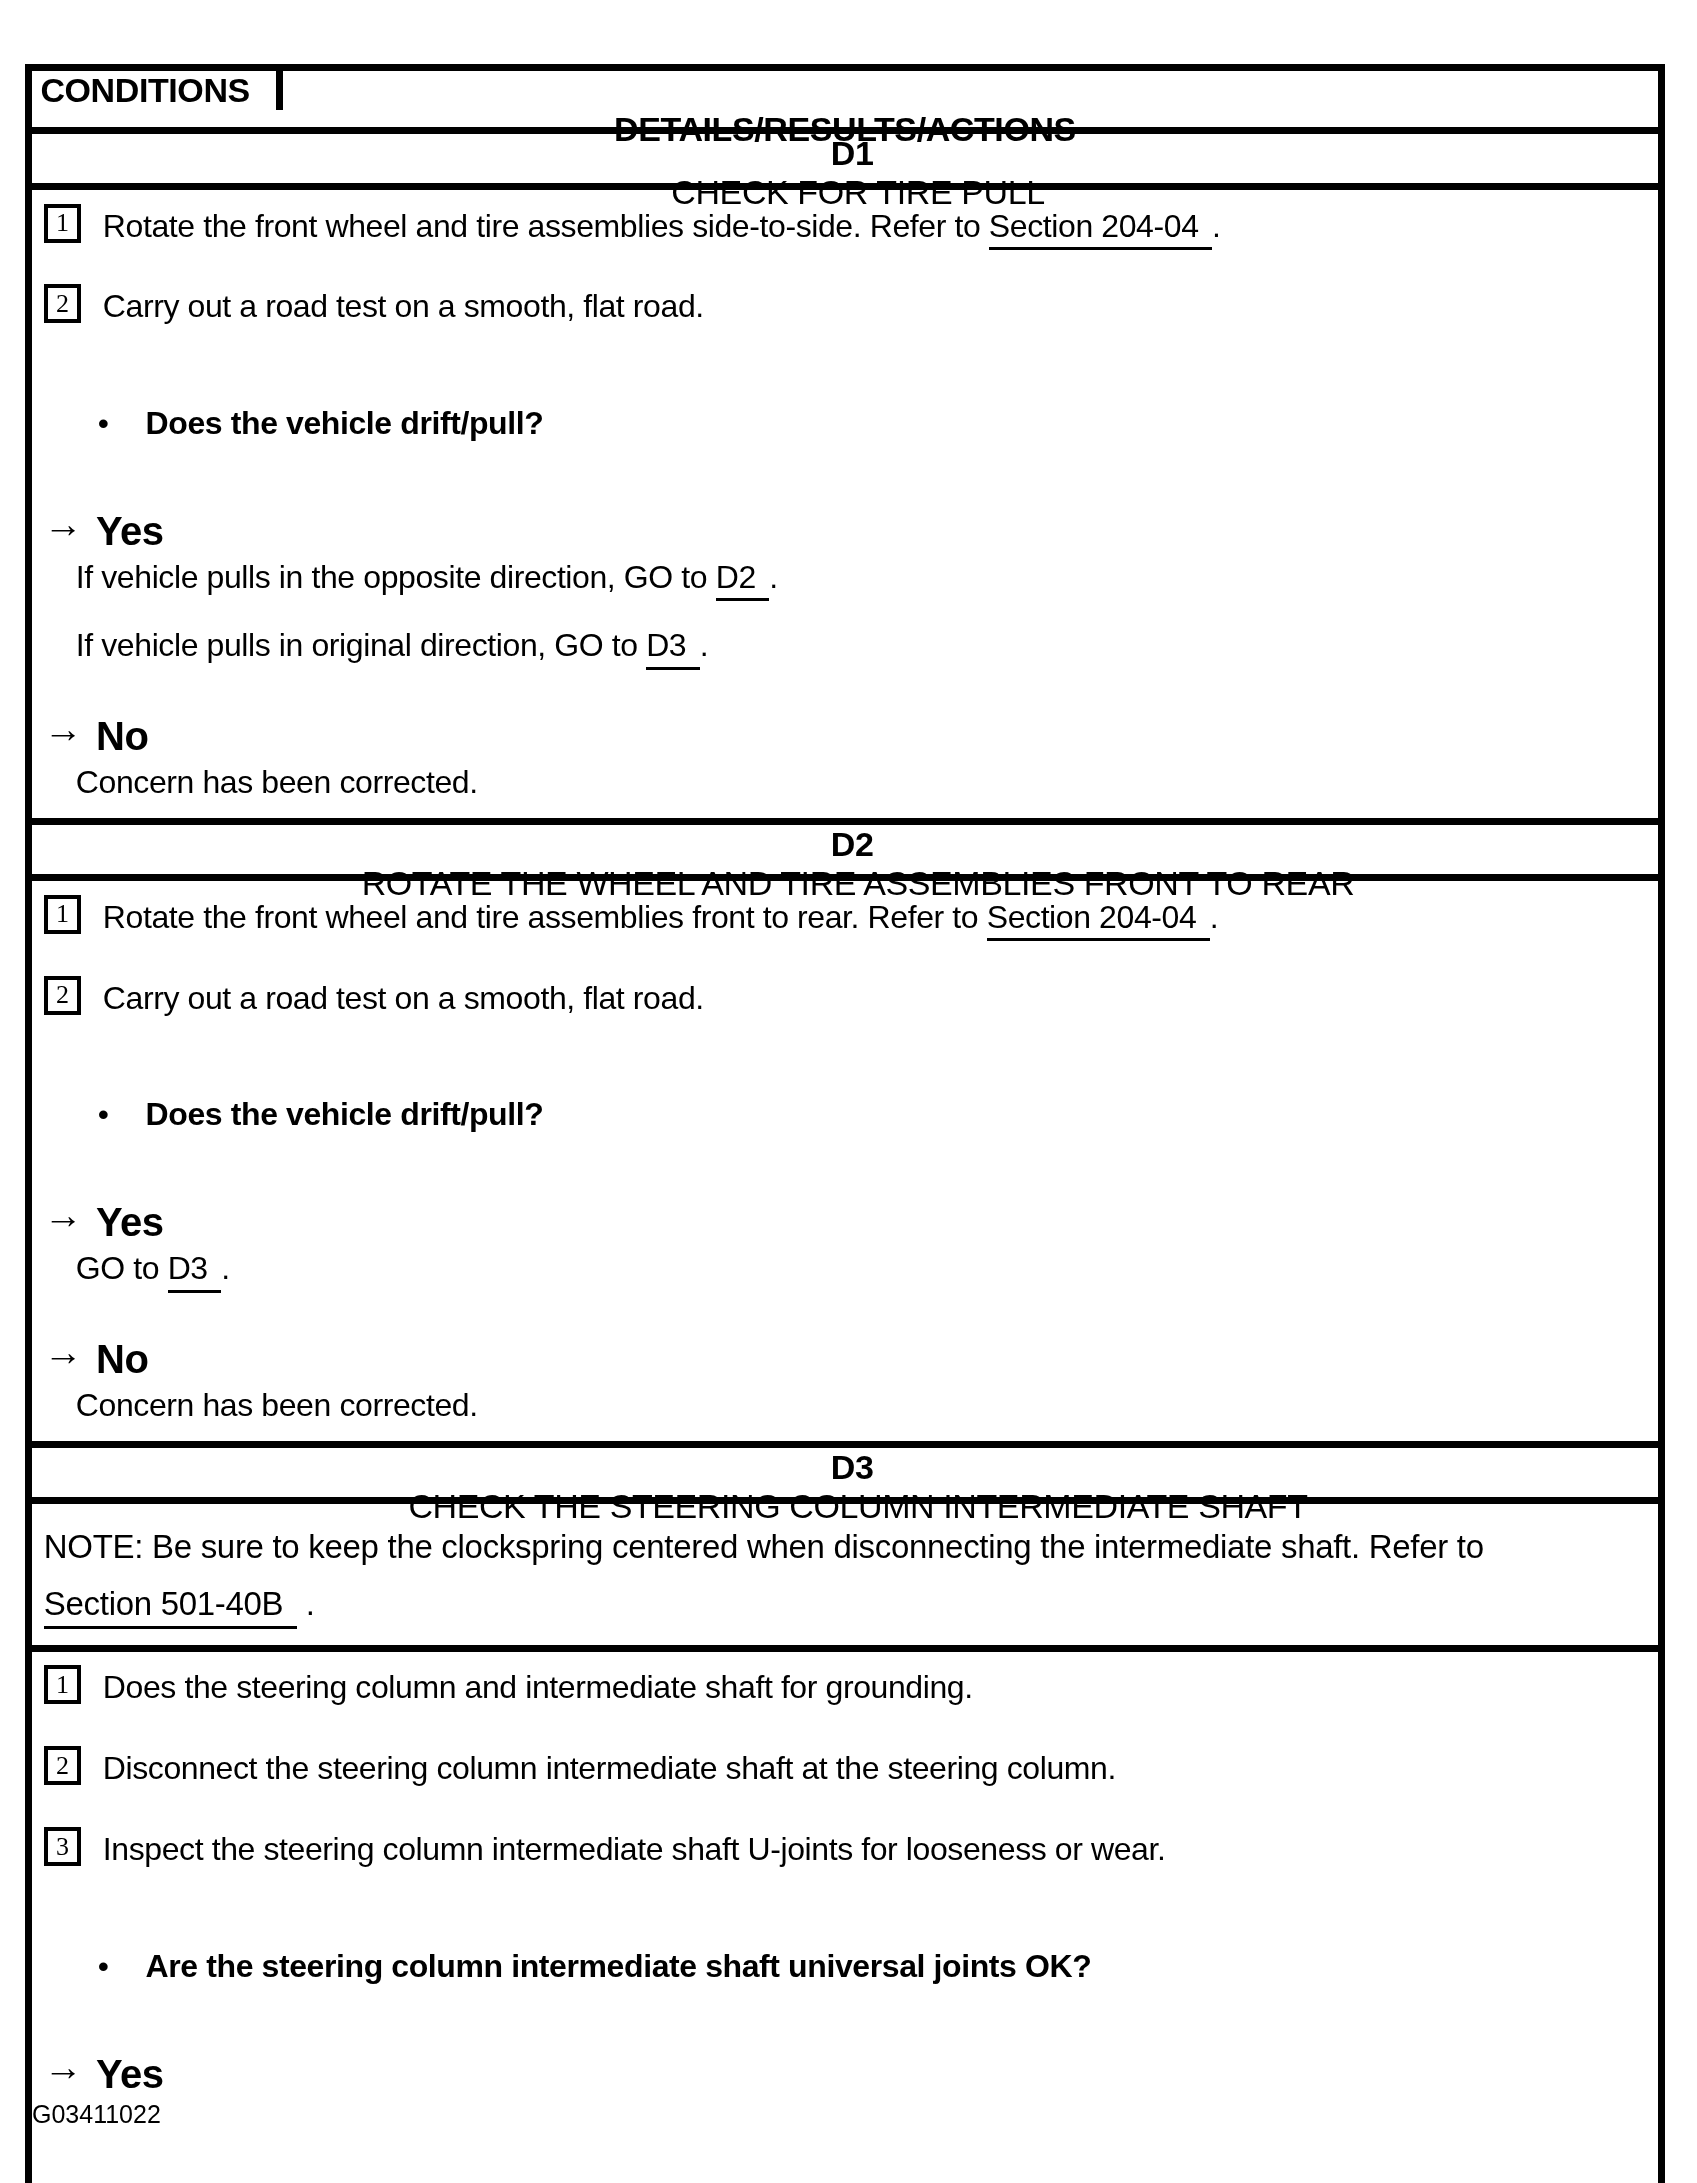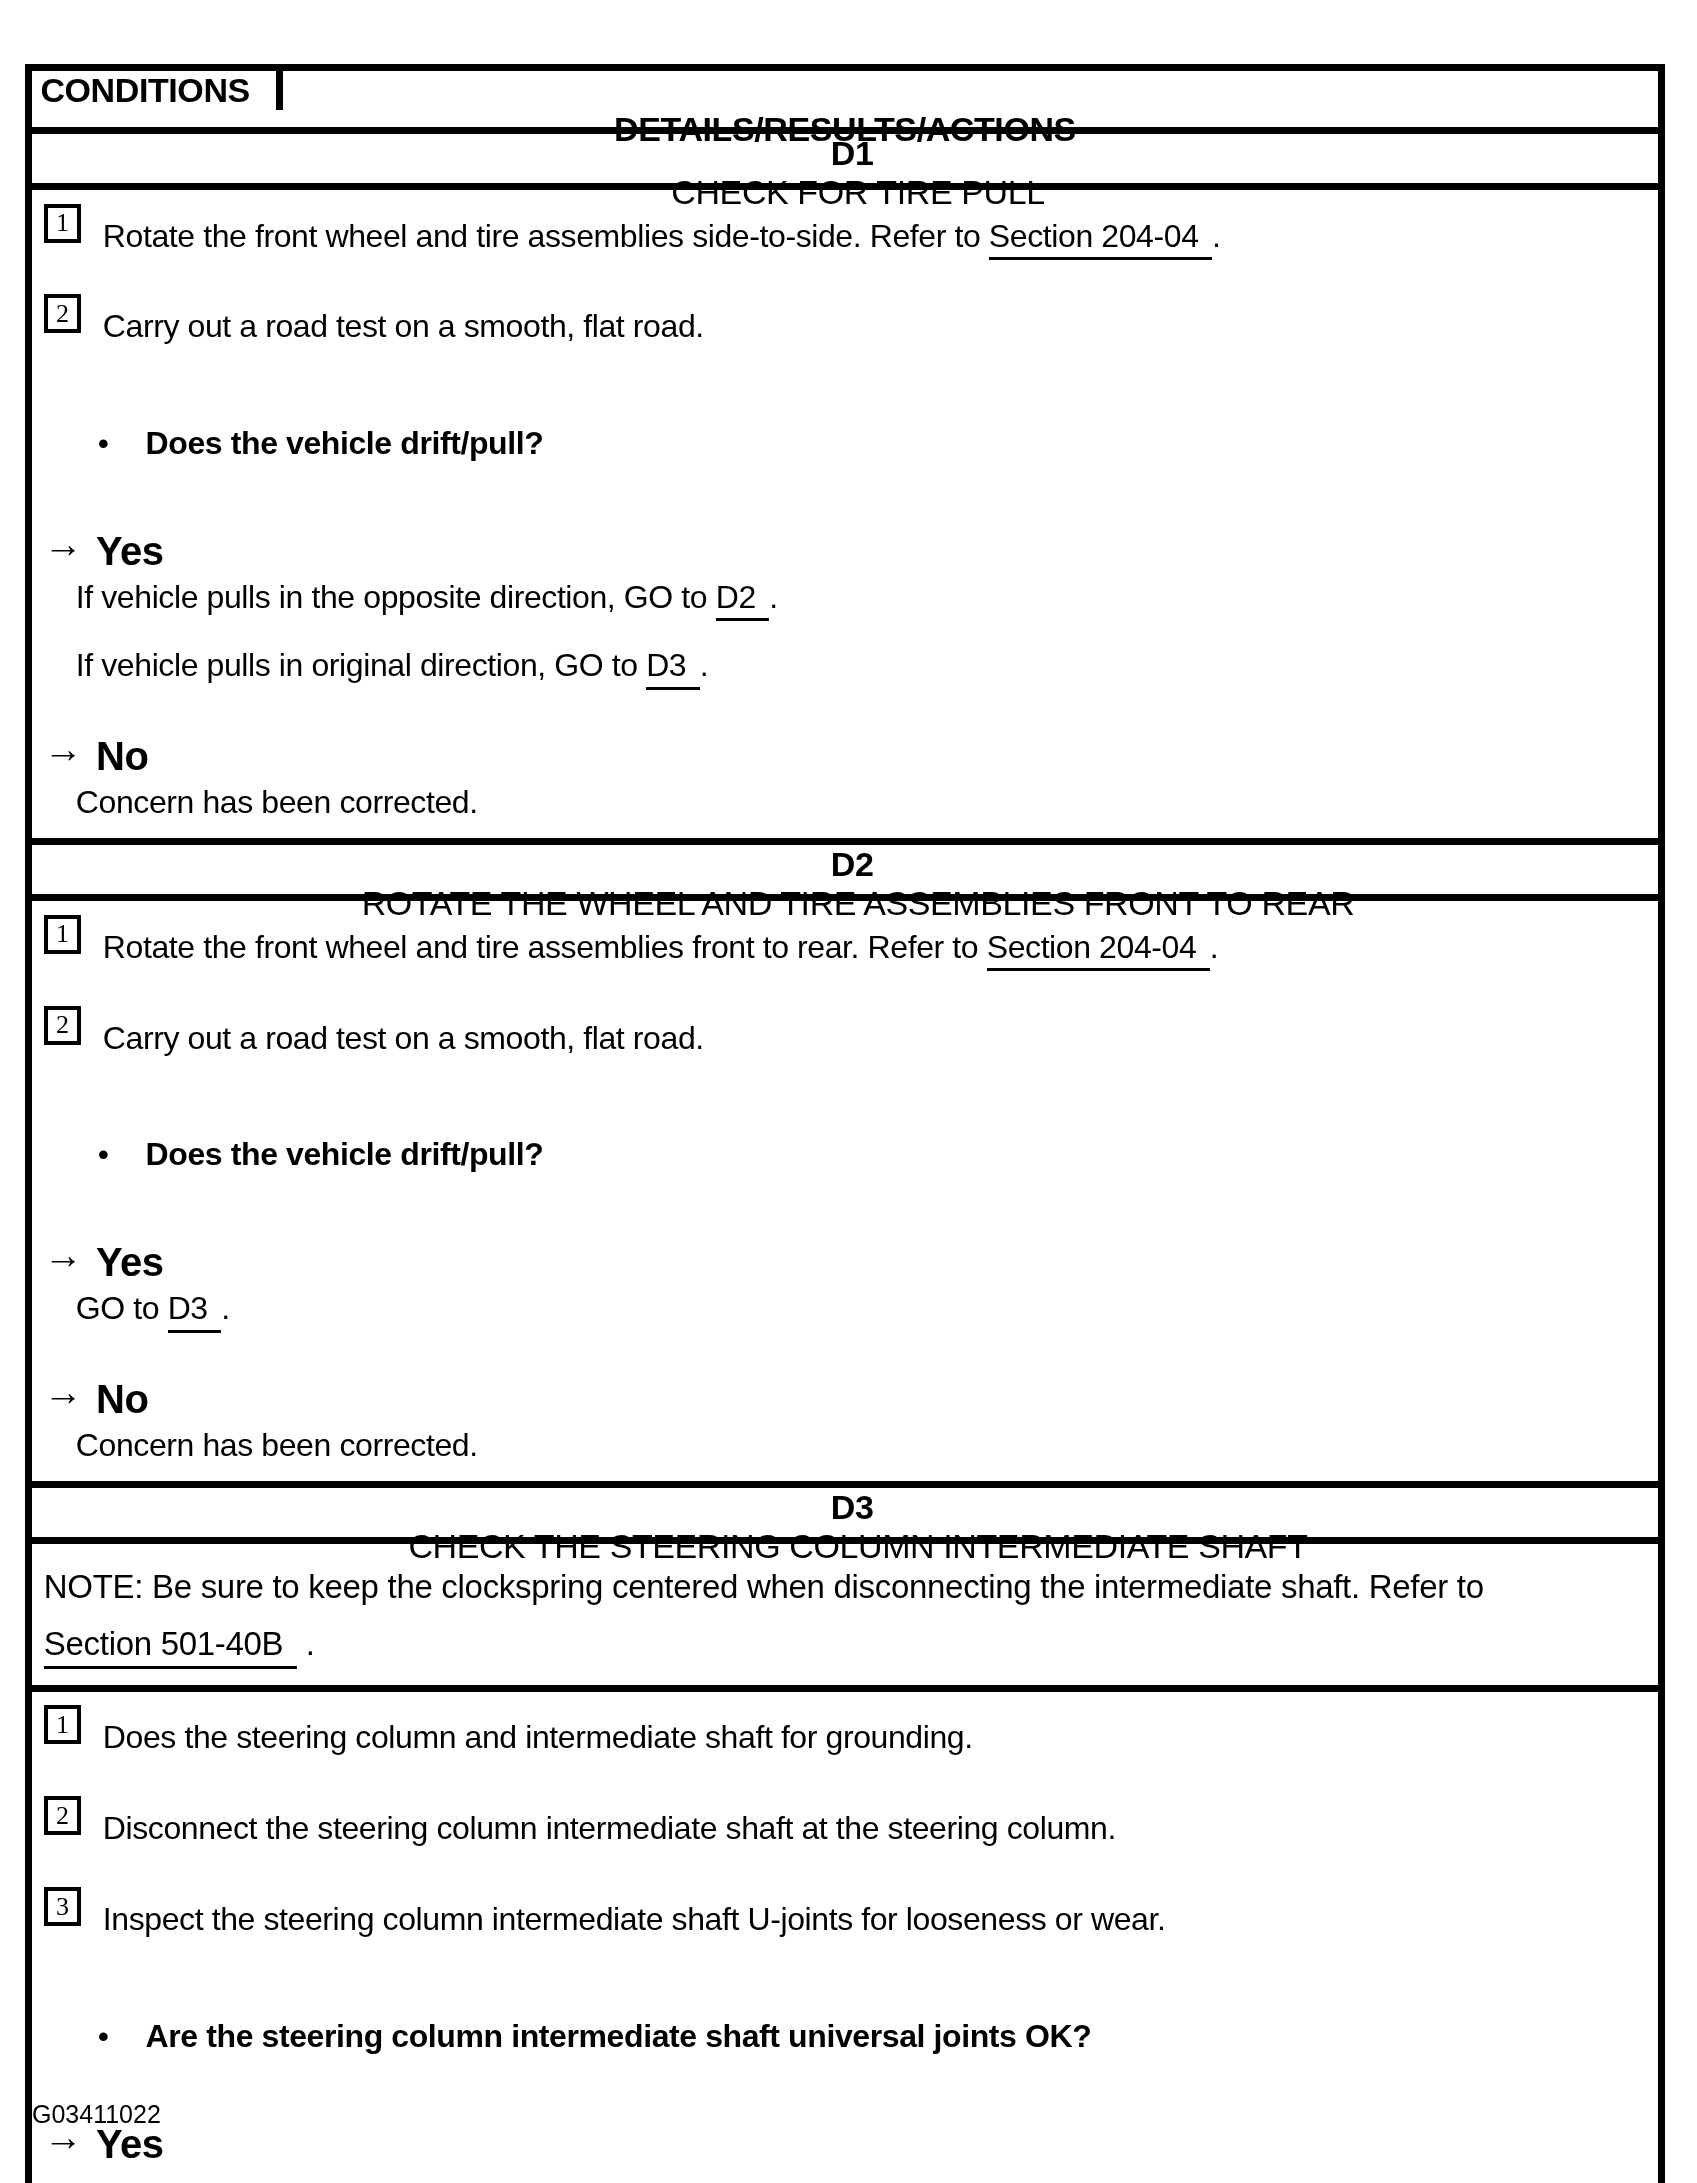--- a/index.html
+++ b/index.html
@@ -47,21 +47,21 @@
 
   .step { display: flex; align-items: flex-start; margin-bottom: 40px; }
   .step:last-of-type { margin-bottom: 0; }
   .step-num {
     width: 37px; height: 39px;
     border: 4.2px solid #000;
     display: flex; align-items: center; justify-content: center;
     font-family: "Liberation Serif", serif;
     font-size: 26px; flex-shrink: 0;
   }
-  .step-text { margin-left: 22px; margin-top: 14px; white-space: nowrap; line-height: 1.15; }
+  .step-text { margin-left: 22px; margin-top: 4px; white-space: nowrap; line-height: 1.15; }
 
   .question { display: flex; align-items: baseline; margin: 80px 0 0 54px; }
   .bullet { font-size: 32px; margin-right: 37px; }
   .q-text { font-weight: bold; white-space: nowrap; }
 
   .branch { margin-top: 67px; }
   .branch.no { margin-top: 49px; }
   .branch-head { display: flex; align-items: flex-start; }
   .arrow { font-size: 39px; line-height: 1; position: relative; top: -5px; margin-right: 13.5px; }
   .blabel { font-weight: bold; font-size: 40px; line-height: 1.1; }

